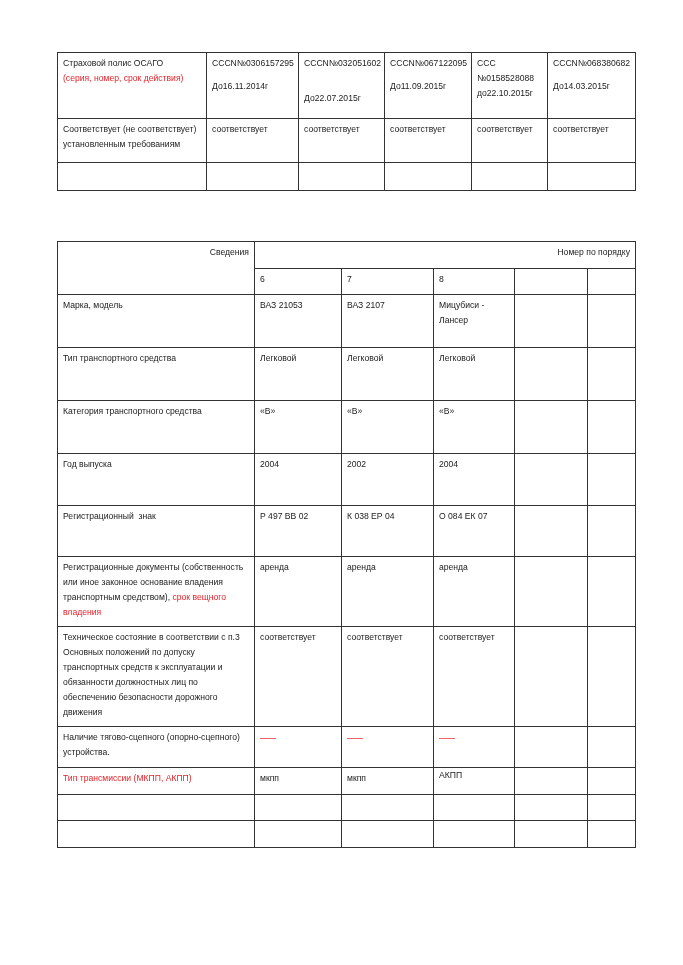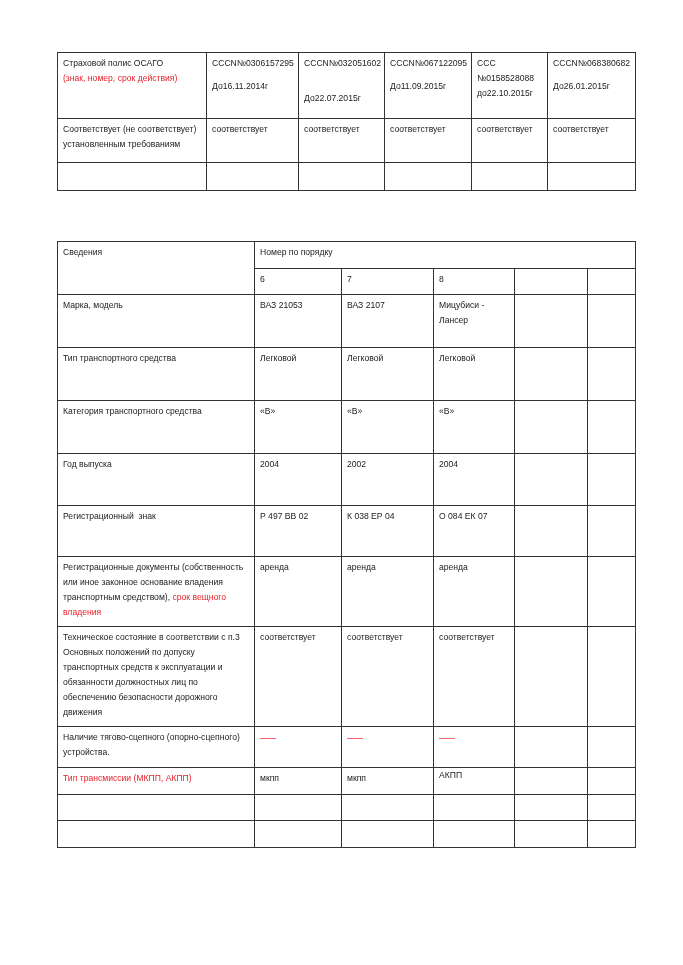--- a/index.html
+++ b/index.html
@@ -2,63 +2,63 @@
 <html><head>
 <meta charset="utf-8">
 <style>
   html, body { margin: 0; padding: 0; background: #ffffff; }
   body { width: 683px; height: 965px; position: relative; overflow: hidden;
          font-family: "Liberation Sans", sans-serif; color: #222; }
   table { position: absolute; border-collapse: collapse; table-layout: fixed; }
   td { border: 1px solid #333; vertical-align: top; padding: 3px 5px 0 5px;
        font-size: 8.6px; line-height: 15px; overflow: hidden; }
   .red { color: #e8232a; }
-  .center { text-align: left; }
+  .center { text-align: right; }
   #t1 { left: 57px; top: 52px; width: 578px; }
   #t2 { left: 57px; top: 241px; width: 578px; }
   .dash { display: inline-block; width: 16px; height: 1px; background: #e8232a; vertical-align: middle; margin-top: 2px; opacity: 0.7; }
 </style>
 </head>
 <body>
 
 <table id="t1">
   <colgroup>
     <col style="width:149px">
       <col style="width:92px">
       <col style="width:86px">
       <col style="width:87px">
       <col style="width:76px">
       <col style="width:88px">
   </colgroup>
   <tbody>
       <tr style="height:66px">
     <td>
       <div>Страховой полис ОСАГО</div>
-      <div class="red">(знак, номер, срок действия)</div>
+      <div class="red">(серия, номер, срок действия)</div>
     </td>
     <td>
       <div>СССN№0306157295</div>
       <div style="margin-top:8px">До16.11.2014г</div>
     </td>
     <td>
       <div>СССN№032051602</div>
       <div style="margin-top:20px">До22.07.2015г</div>
     </td>
     <td>
       <div>СССN№067122095</div>
       <div style="margin-top:8px">До11.09.2015г</div>
     </td>
     <td>
       <div>ССС</div>
       <div>№0158528088</div>
       <div>до22.10.2015г</div>
     </td>
     <td>
       <div>СССN№068380682</div>
-      <div style="margin-top:8px">До26.01.2015г</div>
+      <div style="margin-top:8px">До14.03.2015г</div>
     </td>
   </tr>
   <tr style="height:44px">
     <td>Соответствует (не соответствует) установленным требованиям</td>
     <td>соответствует</td>
     <td>соответствует</td>
     <td>соответствует</td>
     <td>соответствует</td>
     <td>соответствует</td>
   </tr>

